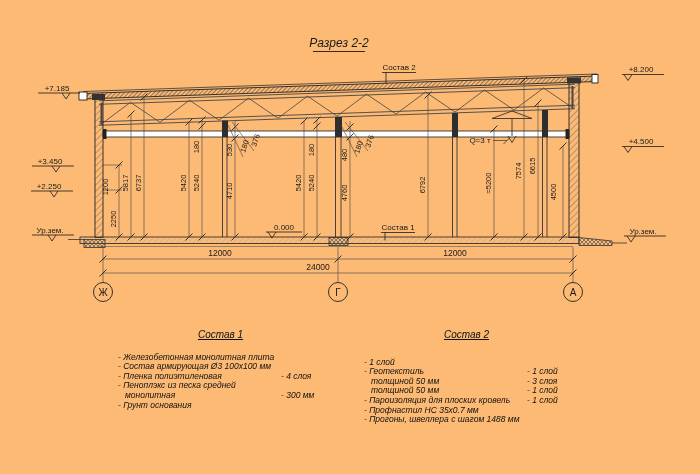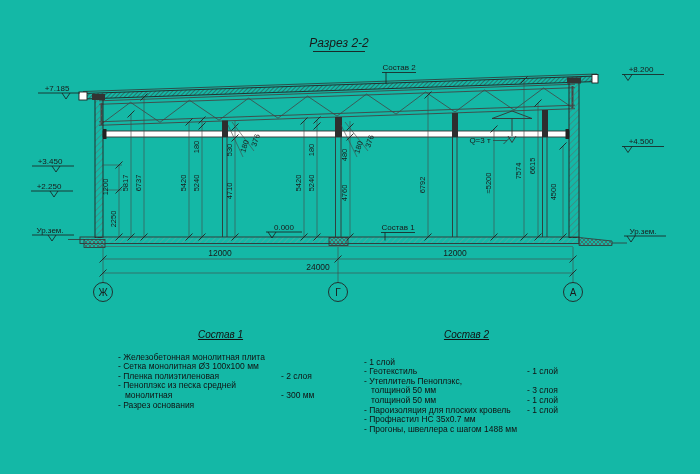--- a/index.html
+++ b/index.html
@@ -1,29 +1,29 @@
 <!DOCTYPE html>
 <html><head>
 <meta charset="utf-8">
 <style>
   html,body{margin:0;padding:0;background:#fff;}
-  .stage{position:relative;width:700px;height:474px;background:#14b8a6;overflow:hidden;
+  .stage{position:relative;width:700px;height:474px;background:#fdba74;overflow:hidden;
          font-family:"Liberation Sans",sans-serif;color:#1a1a1a;}
   svg{position:absolute;left:0;top:0;}
   svg text{fill:#1a1a1a;font-family:"Liberation Sans",sans-serif;}
   .t-title{font-size:12px;font-style:italic;}
   .t-dim{font-size:7.5px;}
   .t-hdim{font-size:8.5px;}
   .t-elev{font-size:8px;}
   .t-call{font-size:8px;}
   .t-axis{font-size:10px;}
   .lst{position:absolute;width:205px;font-size:8.5px;line-height:9.6px;color:#111;}
   .lst-title{text-align:center;font-size:10px;font-style:italic;text-decoration:underline;margin-bottom:13px;}
   .lst2 .lst-title{margin-bottom:18px;}
-  .li-row{display:grid;grid-template-columns:163px 1fr;}
+  .li-row{display:grid;grid-template-columns:163px 1fr;font-style:italic;}
   .li-ind{padding-left:7px;}
   .li-val{white-space:nowrap;}
 </style>
 </head>
 <body>
 
 <div class="stage">
 <svg width="700" height="330" viewBox="0 0 700 330">
   <defs>
     <pattern id="hatchDense" width="3" height="3" patternUnits="userSpaceOnUse" patternTransform="rotate(45)">
@@ -212,55 +212,51 @@
   <text class="t-axis" x="573" y="295.5" text-anchor="middle">А</text>
 </svg>
 
   <div class="lst" style="left:118px;top:330px;">
     <div class="lst-title">Состав 1</div>
     <div class="li-row">
         <span>- Железобетонная  монолитная плита</span>
         <span class="li-val"></span>
       </div>
     <div class="li-row">
-        <span>- Сетка монолитная Ø3 100х100 мм</span>
+        <span>- Состав армирующая Ø3 100х100 мм</span>
         <span class="li-val"></span>
       </div>
     <div class="li-row">
         <span>- Пленка полиэтиленовая</span>
-        <span class="li-val">-  2 слоя</span>
+        <span class="li-val">-  4 слоя</span>
       </div>
     <div class="li-row">
         <span>- Пеноплэкс из песка средней</span>
         <span class="li-val"></span>
       </div>
     <div class="li-row">
         <span class="li-ind">монолитная</span>
         <span class="li-val">- 300 мм</span>
       </div>
     <div class="li-row">
-        <span>- Разрез основания</span>
+        <span>- Грунт основания</span>
         <span class="li-val"></span>
       </div>
   </div>
 
   <div class="lst lst2" style="left:364px;top:330px;">
     <div class="lst-title">Состав 2</div>
     <div class="li-row">
         <span class="li-val">- 1 слой</span>
       </div>
     <div class="li-row">
         <span>- Геотекстиль</span>
         <span class="li-val">- 1 слой</span>
       </div>
     <div class="li-row">
-        <span>- Утеплитель Пеноплэкс,</span>
-        <span class="li-val"></span>
-      </div>
-    <div class="li-row">
         <span class="li-ind">толщиной 50 мм</span>
         <span class="li-val">- 3 слоя</span>
       </div>
     <div class="li-row">
         <span class="li-ind">толщиной 50 мм</span>
         <span class="li-val">- 1 слой</span>
       </div>
     <div class="li-row">
         <span>- Пароизоляция для плоских кровель</span>
         <span class="li-val">- 1 слой</span>

